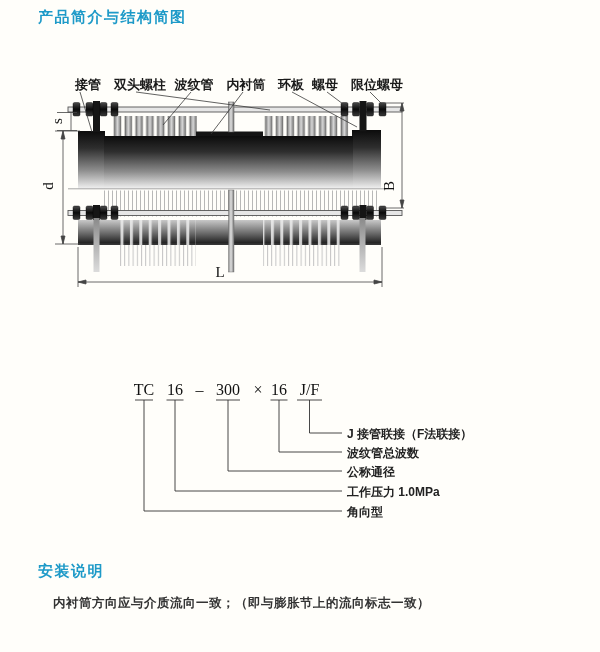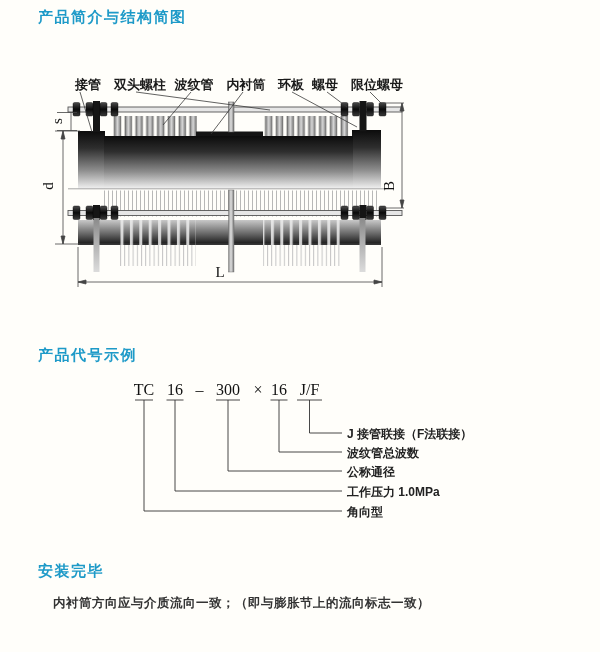--- a/index.html
+++ b/index.html
@@ -198,21 +198,20 @@
       <text class="part-label" x="88" y="89" text-anchor="middle">接管</text>
       <text class="part-label" x="140" y="89" text-anchor="middle">双头螺柱</text>
       <text class="part-label" x="194" y="89" text-anchor="middle">波纹管</text>
       <text class="part-label" x="246" y="89" text-anchor="middle">内衬筒</text>
       <text class="part-label" x="291" y="89" text-anchor="middle">环板</text>
       <text class="part-label" x="325" y="89" text-anchor="middle">螺母</text>
       <text class="part-label" x="377" y="89" text-anchor="middle">限位螺母</text>
     </g>
   </svg>
 
-  <h2 class="sec-title" style="top:346px">产品代号示例</h2>
 
   <svg class="svg-abs" style="left:125px;top:372px" width="370" height="155" viewBox="125 372 370 155">
     <g>
       <text class="token" x="144" y="395" text-anchor="middle">TC</text>
       <text class="token" x="175" y="395" text-anchor="middle">16</text>
       <text class="token" x="199.5" y="395" text-anchor="middle">–</text>
       <text class="token" x="228" y="395" text-anchor="middle">300</text>
       <text class="token" x="258" y="395" text-anchor="middle">×</text>
       <text class="token" x="279" y="395" text-anchor="middle">16</text>
       <text class="token" x="309.5" y="395" text-anchor="middle">J/F</text>
@@ -231,19 +230,19 @@
     </g>
     <g>
       <text class="anno" x="347" y="437.5">J 接管联接（F法联接）</text>
       <text class="anno" x="347" y="456.5">波纹管总波数</text>
       <text class="anno" x="347" y="475.5">公称通径</text>
       <text class="anno" x="347" y="495.5">工作压力 1.0MPa</text>
       <text class="anno" x="347" y="515.5">角向型</text>
     </g>
   </svg>
 
-  <h2 class="sec-title" style="top:562px">安装完毕</h2>
+  <h2 class="sec-title" style="top:562px">安装说明</h2>
 
   <div class="install-text">
     <p>内衬筒方向应与介质流向一致；（即与膨胀节上的流向标志一致）</p>
   </div>
 
 </div>
 
 </body></html>

